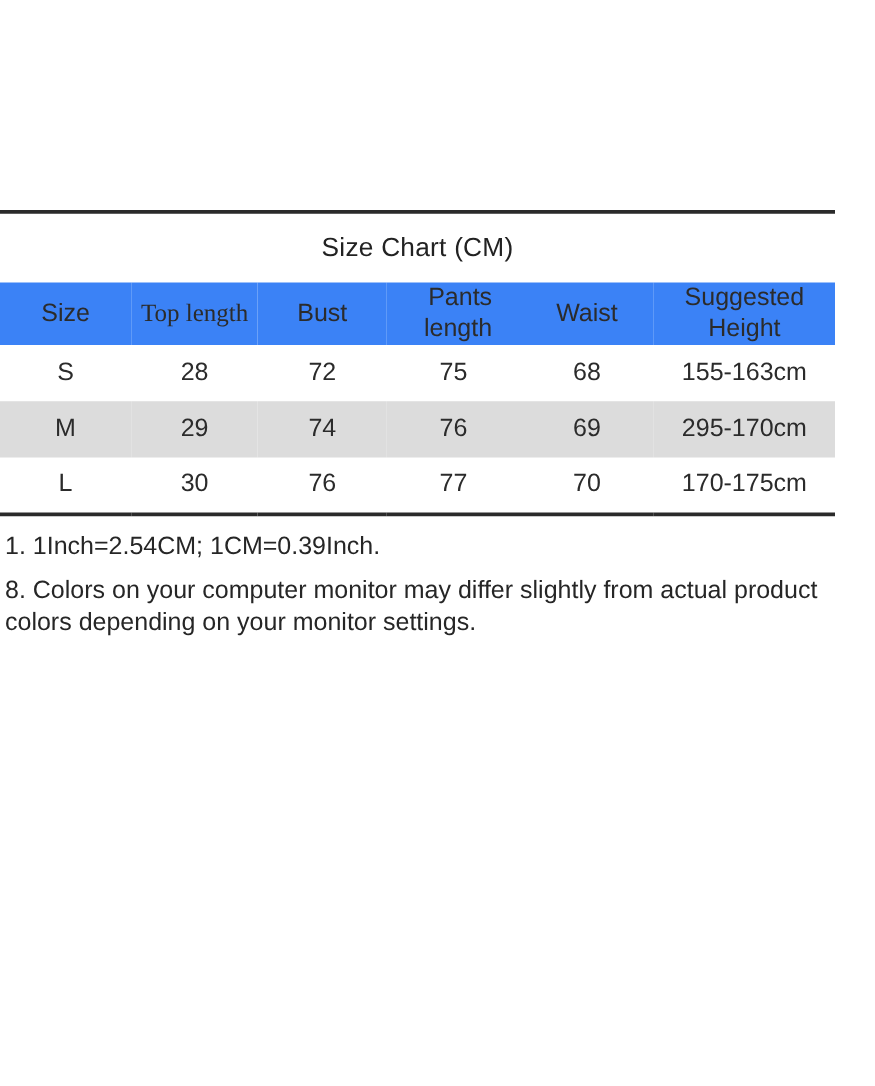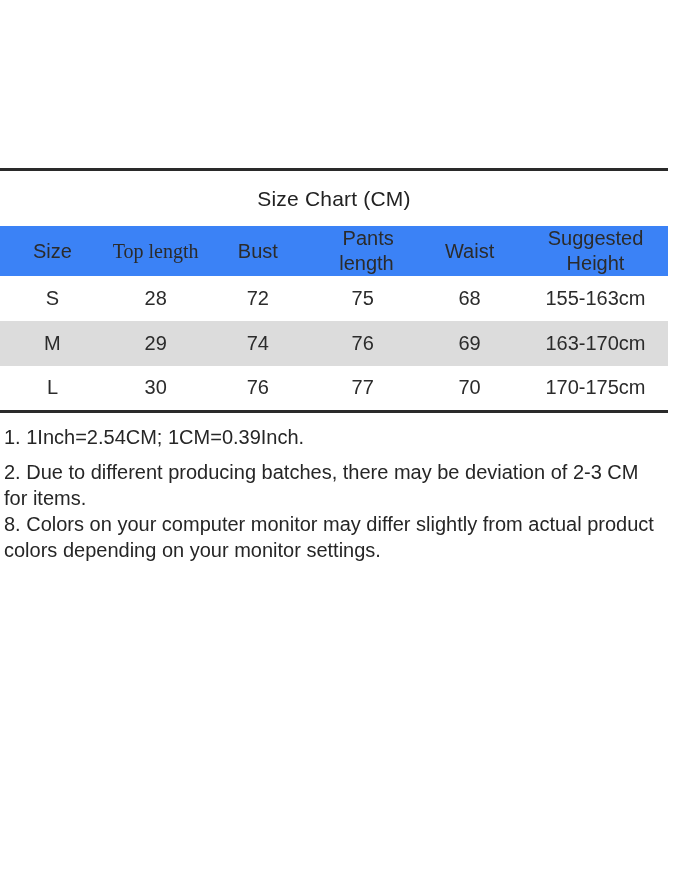--- a/index.html
+++ b/index.html
@@ -116,32 +116,31 @@
         <td>75</td>
         <td>68</td>
         <td>155-163cm</td>
       </tr>
       <tr>
         <td>M</td>
         <td>29</td>
         <td>74</td>
         <td>76</td>
         <td>69</td>
-        <td>163-170cm</td>
+        <td>295-170cm</td>
       </tr>
       <tr>
         <td>L</td>
         <td>30</td>
         <td>76</td>
         <td>77</td>
         <td>70</td>
         <td>170-175cm</td>
       </tr>
     </tbody>
   </table>
 
   <div class="notes">
     <p>1. 1Inch=2.54CM; 1CM=0.39Inch.</p>
-    <p>2. Due to different producing batches, there may be deviation of 2-3 CM for items.</p>
     <p>8. Colors on your computer monitor may differ slightly from actual product colors depending on your monitor settings.</p>
   </div>
 
 </div>
 
 </body></html>

